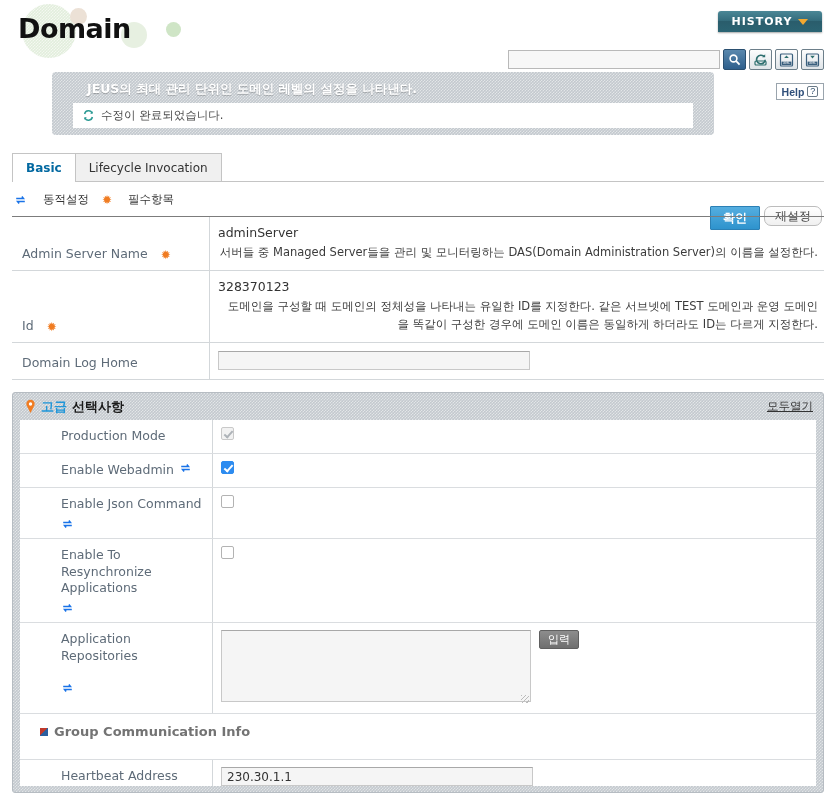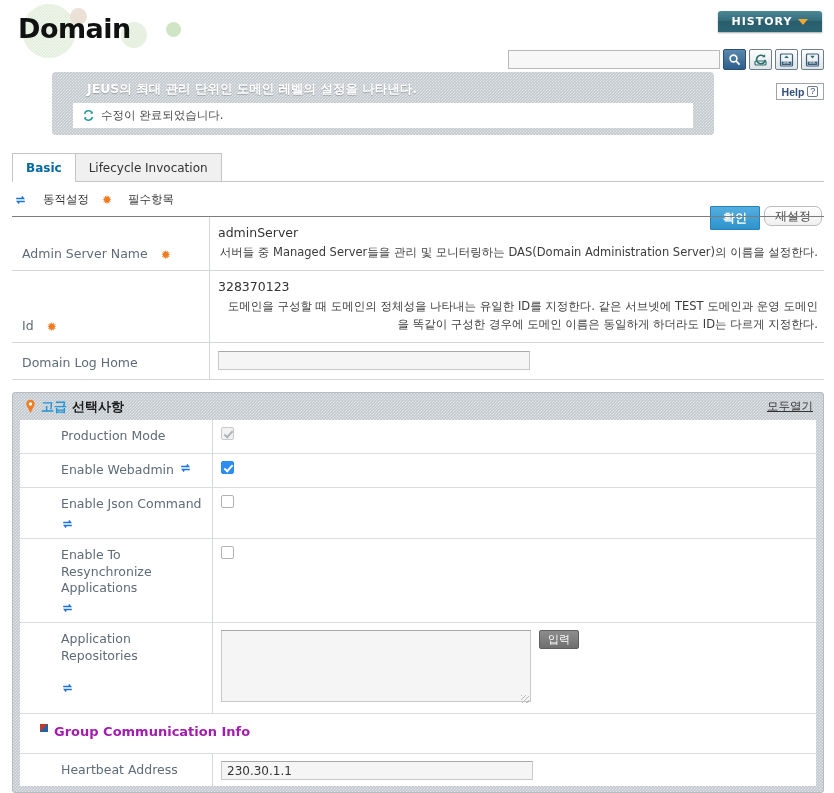--- a/index.html
+++ b/index.html
@@ -160,22 +160,22 @@
   .adv-link { margin-left: auto; font-size: 11.5px; color: #333; text-decoration: underline; cursor: pointer; font-family:"DejaVu Sans",sans-serif;}
   .adv-body { background: #fff; height: 366px; overflow: hidden; }
   .arow { display: flex; border-bottom: 1px solid #dadde0; min-height: 31px; }
   .arow .lab {
     width: 172px; flex: 0 0 172px; padding: 8px 6px 8px 20px; font-size: 12.5px; color: #5e6b78;
     border-right: 1px solid #d3d7da; display: flex; align-items: flex-start; gap: 5px; flex-wrap: wrap;
     line-height: 1.35; font-family:"DejaVu Sans",sans-serif;margin-left:21px;
   }
   .arow .val { flex: 1; padding: 7px 0 7px 8px; display: flex; align-items: flex-start; gap: 8px; }
   .sub-head {
-    display: flex; align-items: flex-start; gap: 6px; padding: 10px 0 14px 20px;
-    font-size: 13px; font-weight: bold; color: #a21caf; border-bottom: 1px solid #dadde0;
+    display: flex; align-items: center; gap: 6px; padding: 10px 0 20px 20px;
+    font-size: 13px; font-weight: bold; color: #737373; border-bottom: 1px solid #dadde0;
     font-family:"DejaVu Sans",sans-serif;
   }
   .sq-icon { width: 8px; height: 8px; background: linear-gradient(135deg,#c0392b 50%, #2c5f9e 50%); }
 
   
   .cb { width: 13px; height: 13px; border: 1px solid #b3b3b3; border-radius: 2px; background: #fff; display:inline-block; position: relative; cursor: pointer; flex: none; }
   .cb.checked { background: #2d8cf0; border-color: #2d8cf0; }
   .cb.checked::after { content:""; position:absolute; left:4px; top:1px; width:3px; height:7px; border:solid #fff; border-width:0 2px 2px 0; transform: rotate(42deg); }
   .cb.disabled { background: #f2f2f2; border-color: #c9c9c9; cursor: default; }
   .cb.disabled::after { content:""; position:absolute; left:4px; top:1px; width:3px; height:7px; border:solid #aeb3b8; border-width:0 2px 2px 0; transform: rotate(42deg); }

